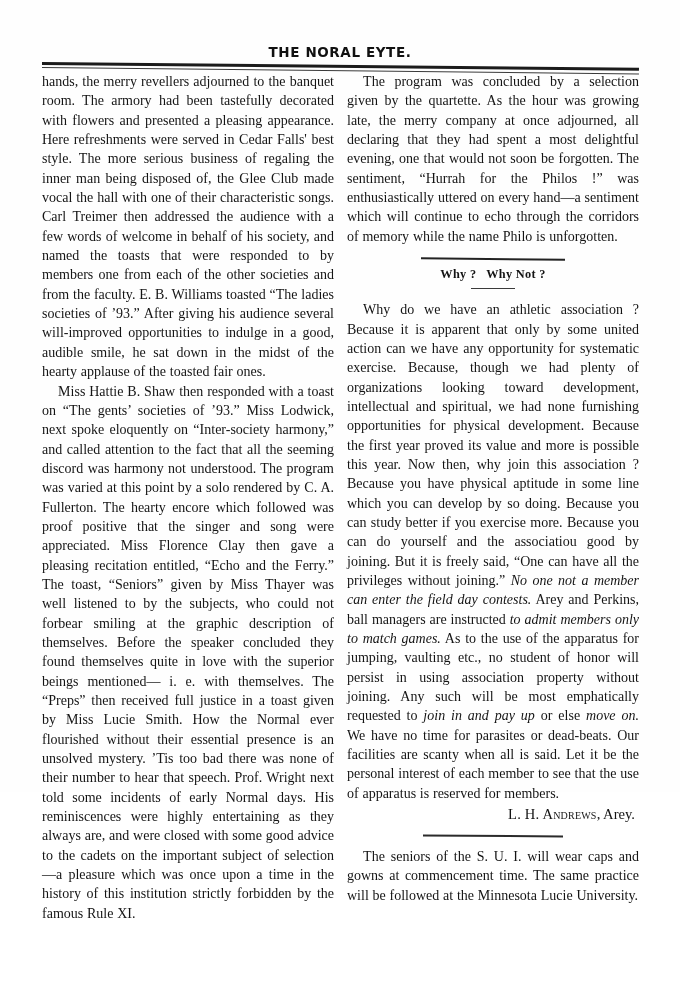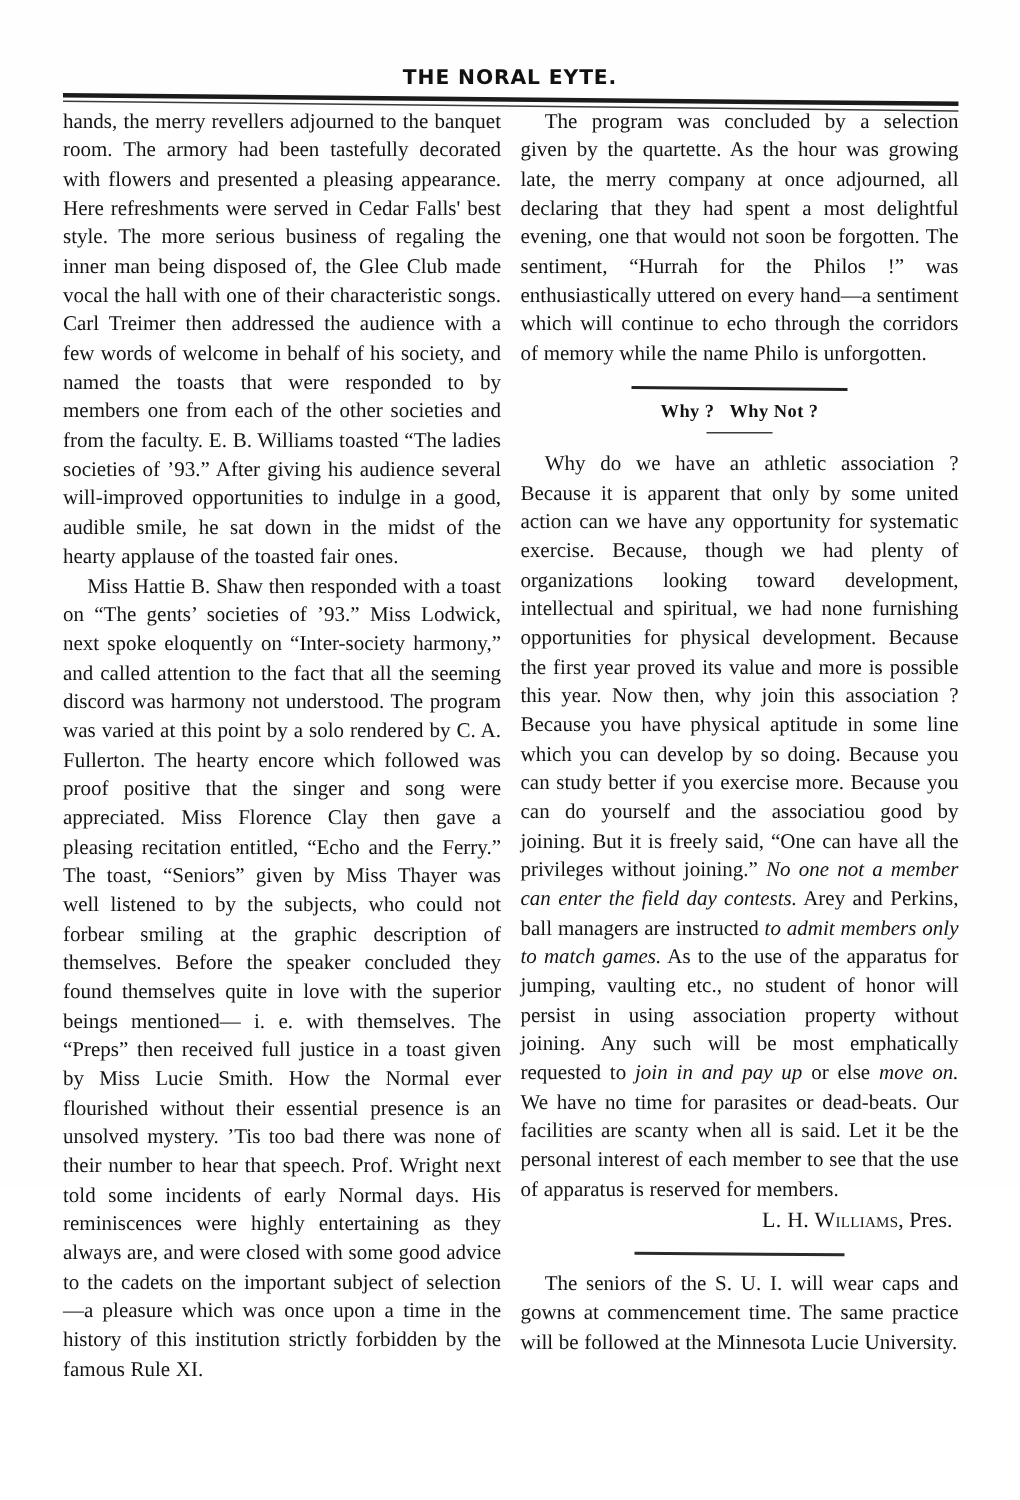--- a/index.html
+++ b/index.html
@@ -174,21 +174,21 @@
       <p class="body">The program  was  concluded by a selection given by  the  quartette.  As the hour was growing  late,  the  merry  company at once adjourned, all declaring that they had spent a most  delightful  evening,  one that would not soon  be  forgotten.  The sentiment, “Hurrah  for  the  Philos !” was enthusiastically uttered  on  every  hand—a sentiment  which  will  continue  to  echo through the corridors of memory while the name Philo is unforgotten.</p>
 
       <div class="section-head">
         <div class="rule-above"></div>
         <div class="section-title">Why ?   Why Not ?</div>
         <div class="rule-below"></div>
       </div>
 
       <p class="body"><span>Why do we have an athletic  association ? Because it is apparent  that  only  by  some united action can we have  any opportunity for systematic exercise.  Because,  though we had plenty  of organizations looking toward development,  intellectual and spiritual, we had none  furnishing  opportunities for  physical  development.  Because  the first year proved its value and more is possible this year.  Now then, why join this association ?  Because you  have  physical aptitude in some  line which you can develop  by so doing.  Because you  can study better if you exercise more.  Because you can do yourself and the associatiou good by joining.  But it is freely said, “One can have  all  the  privileges without joining.” </span><i>No one not a member can enter the field day contests.</i><span>  Arey and Perkins, ball managers are instructed </span><i>to admit members only to match games.</i><span>  As to the use  of the apparatus for  jumping,  vaulting etc.,  no student of honor will persist in using association property  without  joining.  Any such will  be  most emphatically  requested to </span><i>join in and pay up</i><span> or else </span><i>move on.</i><span>  We have no  time  for  parasites or  dead-beats. Our facilities are scanty  when  all  is  said. Let it  be  the  personal  interest  of  each member to see that  the  use of apparatus is reserved for members.</span></p>
 
-      <p class="signature"><span class="smallcaps">L. H. Williams</span><span>, Pres.</span></p>
+      <p class="signature"><span class="smallcaps">L. H. Andrews</span><span>, Arey.</span></p>
 
       <div class="divider"></div>
 
       <p class="body">The seniors of the S.  U.  I. will wear caps and gowns  at  commencement  time.  The same practice will be  followed at  the Minnesota Lucie University.</p>
 
     </div>
   </div>
 </div>
 
 </body></html>

